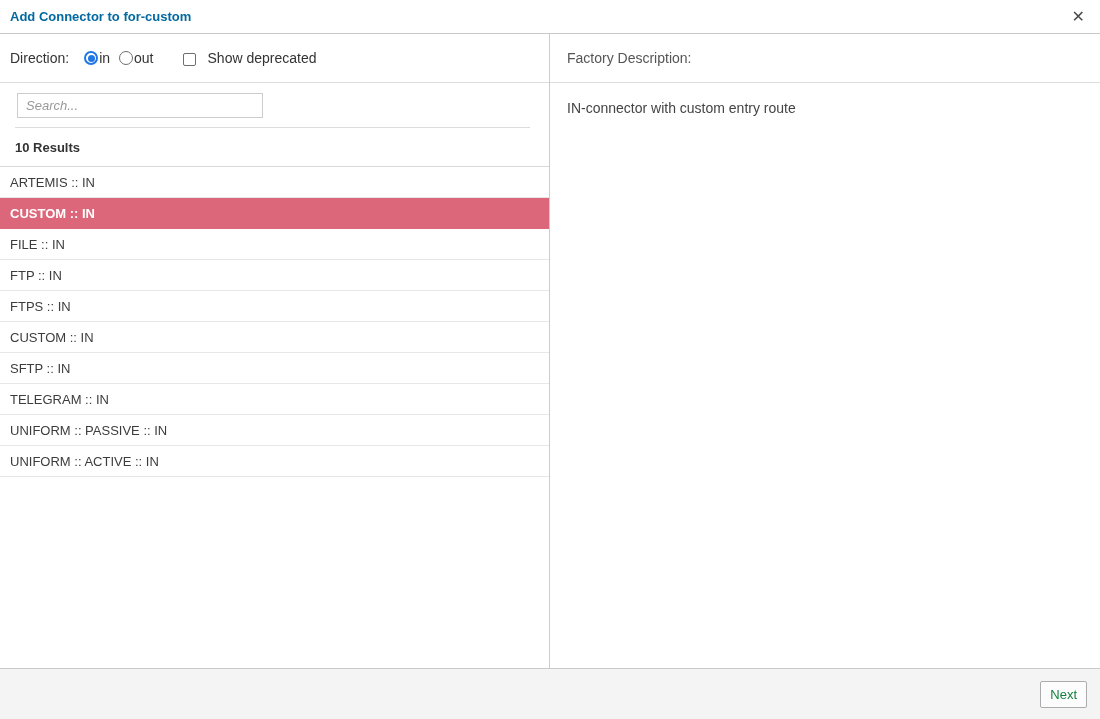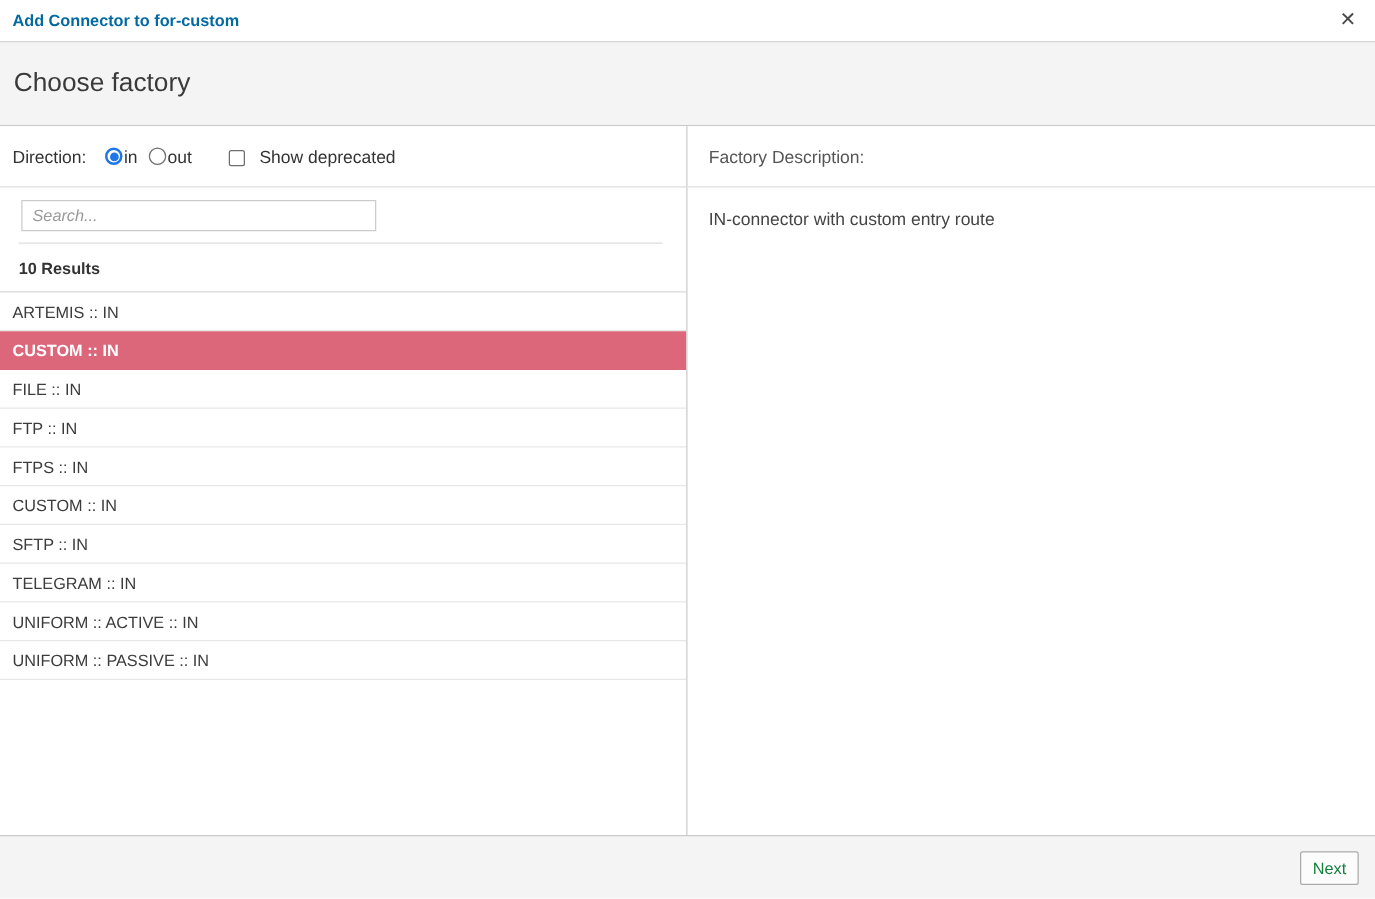--- a/index.html
+++ b/index.html
@@ -54,21 +54,21 @@
   }
   .radio.checked{border:2px solid var(--accent);}
   .radio.checked::after{content:"";width:7px;height:7px;border-radius:50%;background:var(--accent);}
   .checkbox{
     width:13px;height:13px;border:1px solid #6e6e6e;border-radius:2px;background:#fff;flex:0 0 13px;
   }
 
   
   .search-row{padding:10px 0 0 17px;}
   .search-input{
-    width:284px;height:25px;border:1px solid #ccc;padding:0 8px;font-size:13px;color:#333;
+    width:246px;height:25px;border:1px solid #ccc;padding:0 8px;font-size:13px;color:#333;
     font-family:inherit;background:#fff;outline:none;
   }
   .search-input::placeholder{color:#999;font-style:italic;}
   .search-divider{border-top:1px solid #ddd;margin:9px 19px 0 15px;height:0;}
 
   
   .results-row{
     padding:12px 0 11px 15px;border-bottom:1px solid #d9d9d9;
     font-size:13px;font-weight:700;color:#333;
   }
@@ -104,23 +104,20 @@
 </head>
 <body>
 
 <div class="modal">
 
   <div class="titlebar">
     <span class="title">Add Connector to for-custom</span>
     <span class="close-btn">✕</span>
   </div>
 
-  <div class="subheader">
-    <span class="heading">Choose factory</span>
-  </div>
 
   <div class="content">
 
     <div class="left-panel">
 
       <div class="filter-row">
         <span class="direction-label">Direction:</span>
         <span class="radio-option">
           <span class="radio checked"></span>
           <span>in</span>
@@ -144,22 +141,22 @@
 
       <div class="factory-list">
           <div class="list-item">ARTEMIS :: IN</div>
           <div class="list-item selected">CUSTOM :: IN</div>
           <div class="list-item">FILE :: IN</div>
           <div class="list-item">FTP :: IN</div>
           <div class="list-item">FTPS :: IN</div>
           <div class="list-item">CUSTOM :: IN</div>
           <div class="list-item">SFTP :: IN</div>
           <div class="list-item">TELEGRAM :: IN</div>
+          <div class="list-item">UNIFORM :: PASSIVE :: IN</div>
           <div class="list-item">UNIFORM :: ACTIVE :: IN</div>
-          <div class="list-item">UNIFORM :: PASSIVE :: IN</div>
         </div>
 
     </div>
 
     <div class="right-panel">
       <div class="desc-header">
         <span>Factory Description:</span>
       </div>
       <div class="desc-body">IN-connector with custom entry route</div>
     </div>

